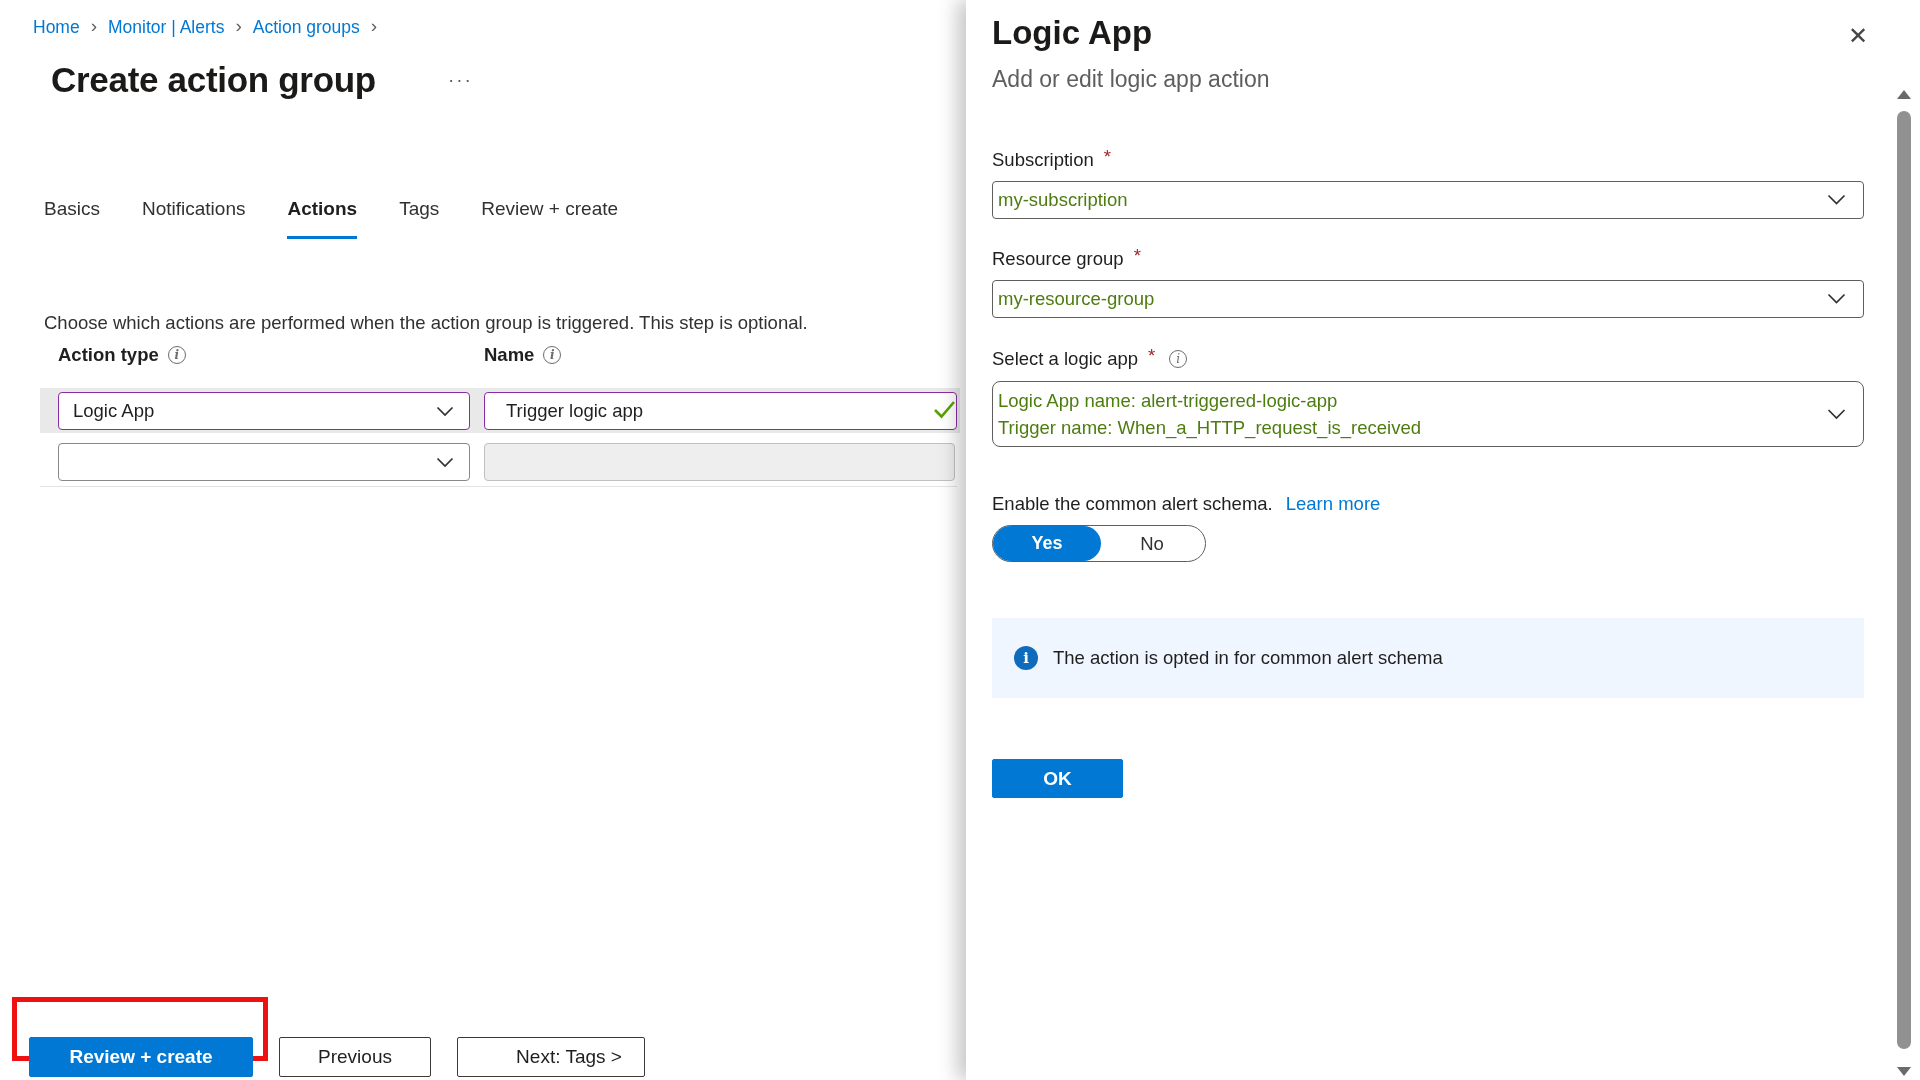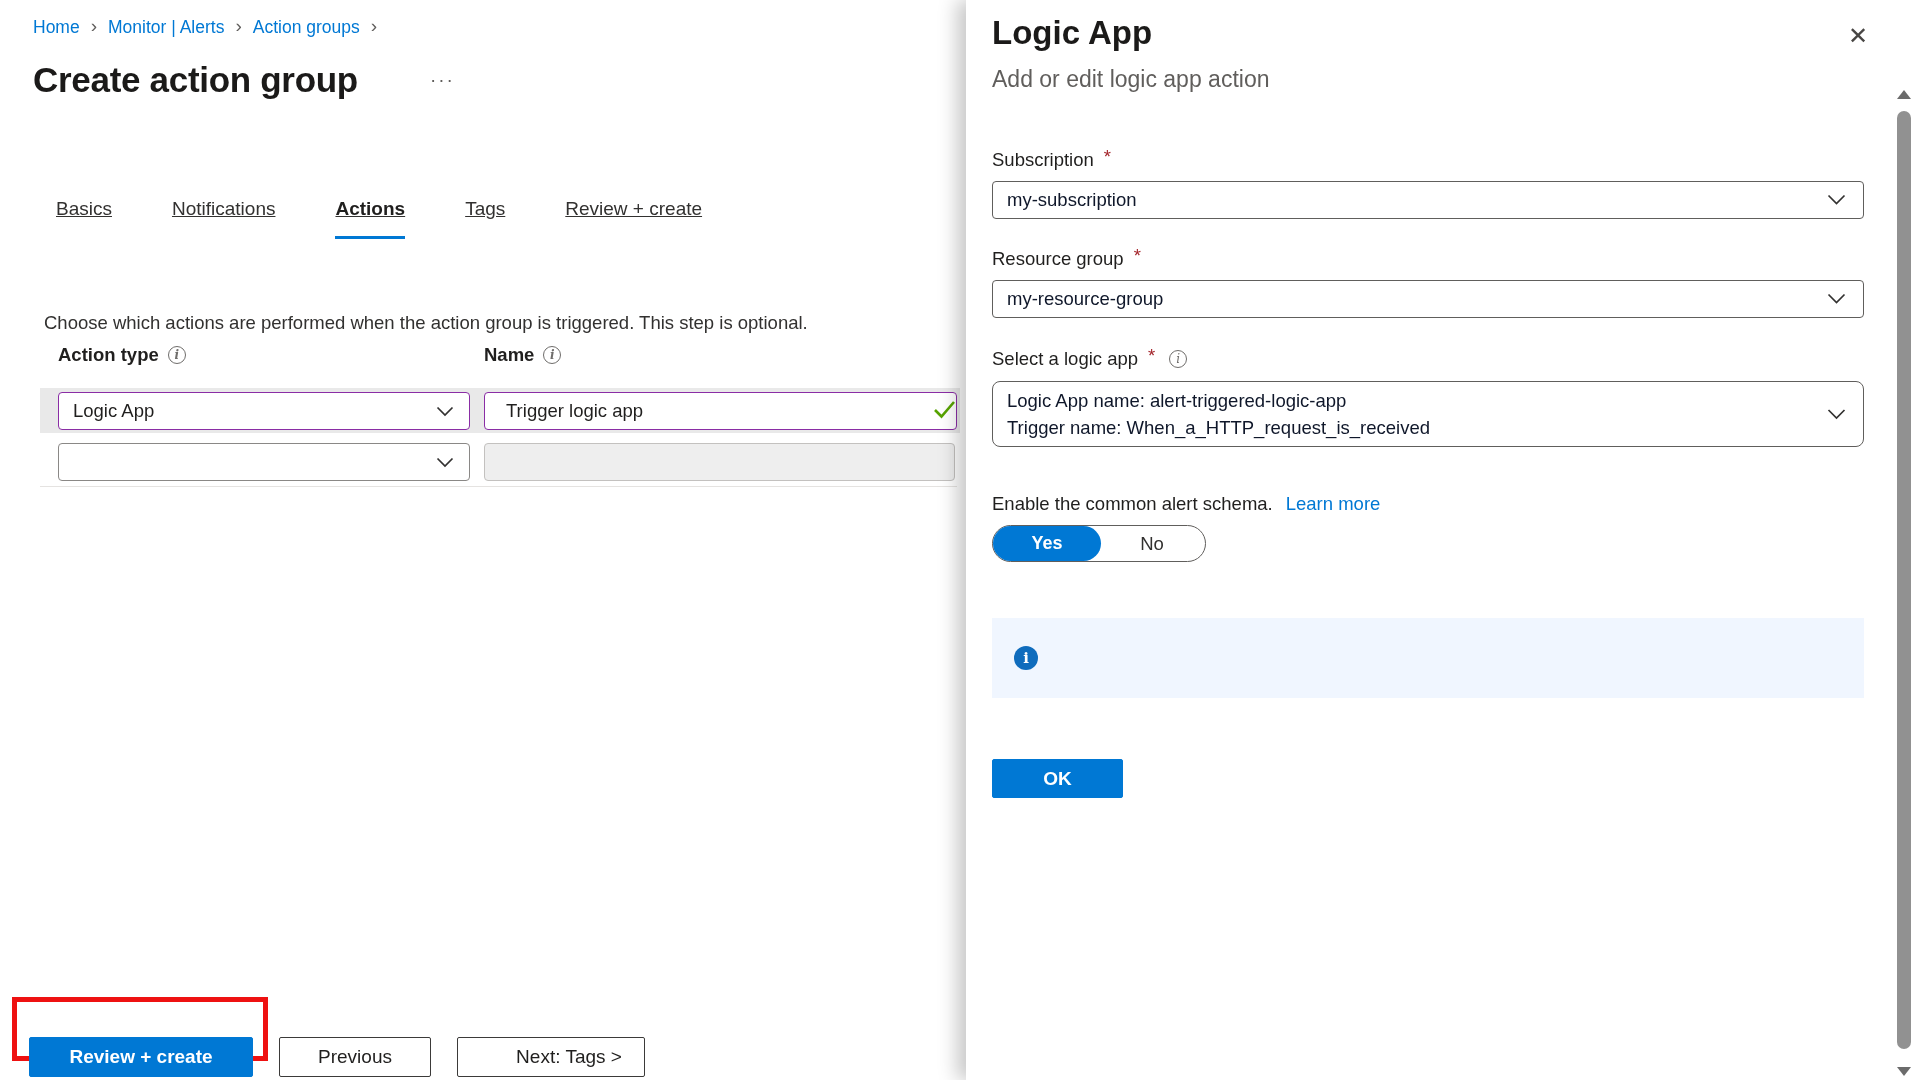--- a/index.html
+++ b/index.html
@@ -9,26 +9,26 @@
     background:#ffffff; color:#323130; overflow:hidden;
   }
   #app { position:relative; width:1920px; height:1080px; background:#fff; }
 
   
   .breadcrumb { position:absolute; left:33px; top:16px; display:flex; align-items:center; gap:11px; font-size:17.5px; }
   .breadcrumb .crumb { color:#0078d4; cursor:pointer; }
   .breadcrumb .sep { color:#605e5c; font-size:19px; transform:translateY(-1px); }
 
   
-  .page-title-row { position:absolute; left:33px; top:60px; display:flex; align-items:center;gap:20px; }
+  .page-title-row { position:absolute; left:51px; top:60px; display:flex; align-items:center;gap:20px; }
   .page-title { font-size:35px; font-weight:700; color:#1b1a19; letter-spacing:-0.3px; }
   .title-ellipsis { margin-left:52px; color:#605e5c; font-size:19px; letter-spacing:2px; cursor:pointer; }
 
   
-  .tabs { position:absolute; left:56px; top:198px; display:flex; gap:60px; font-size:19px;text-decoration:underline; }
+  .tabs { position:absolute; left:44px; top:198px; display:flex; gap:42px; font-size:19px; }
   .tab { padding-bottom:16px; color:#323130; cursor:pointer; border-bottom:3px solid transparent; }
   .tab.active { font-weight:700; color:#201f1e; border-bottom-color:#0078d4; }
 
   
   .description { position:absolute; left:44px; top:276px; font-size:18.5px; color:#323130;margin-top:36px; }
 
   
   .col-header { position:absolute; top:344px; display:flex; align-items:center; gap:9px;
                 font-size:18.5px; font-weight:700; color:#201f1e; }
   #hdr-action-type { left:58px; }
@@ -76,21 +76,21 @@
 
   .f-label { position:absolute; left:26px; font-size:18.5px; color:#201f1e;
              display:flex; align-items:center; gap:9px; }
   .required { color:#a4262c; font-size:18.5px; transform:translateY(-3px); margin-left:1px; }
   #lbl-subscription { top:149px; }
   #lbl-resource-group { top:248px; }
   #lbl-logic-app { top:348px; }
 
   .dd { position:absolute; left:26px; width:872px; height:38px; background:#fff;
         border:1px solid #605e5c; border-radius:4px; display:flex; align-items:center;
-        padding:0 48px 0 14px; font-size:18.5px; color:#0f172a; cursor:pointer; }
+        padding:0 48px 0 5px; font-size:18.5px; color:#4d7c0f; cursor:pointer; }
   .dd .chev { position:absolute; right:17px; top:50%; transform:translateY(-50%); }
   #dd-subscription { top:181px; }
   #dd-resource-group { top:280px; }
   #dd-logic-app { top:381px; height:66px; border-radius:8px; flex-direction:column;
                   align-items:flex-start; justify-content:center; line-height:27px; }
 
   .schema-row { position:absolute; left:26px; top:493px; font-size:18.5px; color:#201f1e; }
   .schema-row .learn-more { color:#0078d4; cursor:pointer; margin-left:13px; }
 
   .toggle { position:absolute; left:26px; top:525px; width:214px; height:37px;
@@ -243,20 +243,21 @@
       <span>Enable the common alert schema.</span><a class="learn-more">Learn more</a>
     </div>
 
     <div class="toggle">
       <div class="toggle-yes">Yes</div>
       <div class="toggle-no">No</div>
     </div>
 
     <div class="infobox">
       <span class="infobox-icon">i</span>
+      <span class="infobox-text">The action is opted in for common alert schema</span>
     </div>
 
     <div class="btn btn-ok">OK</div>
 
     <div class="scrollbar">
       <div class="sb-up"></div>
       <div class="sb-thumb"></div>
       <div class="sb-down"></div>
     </div>
   </aside>

